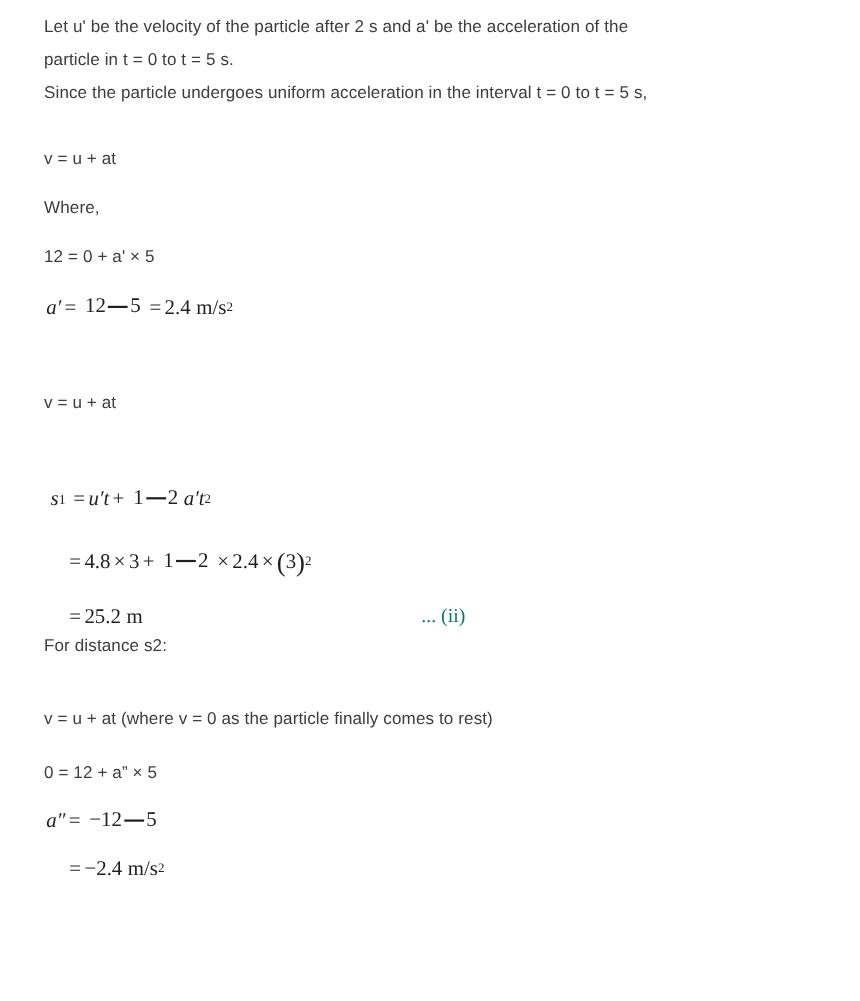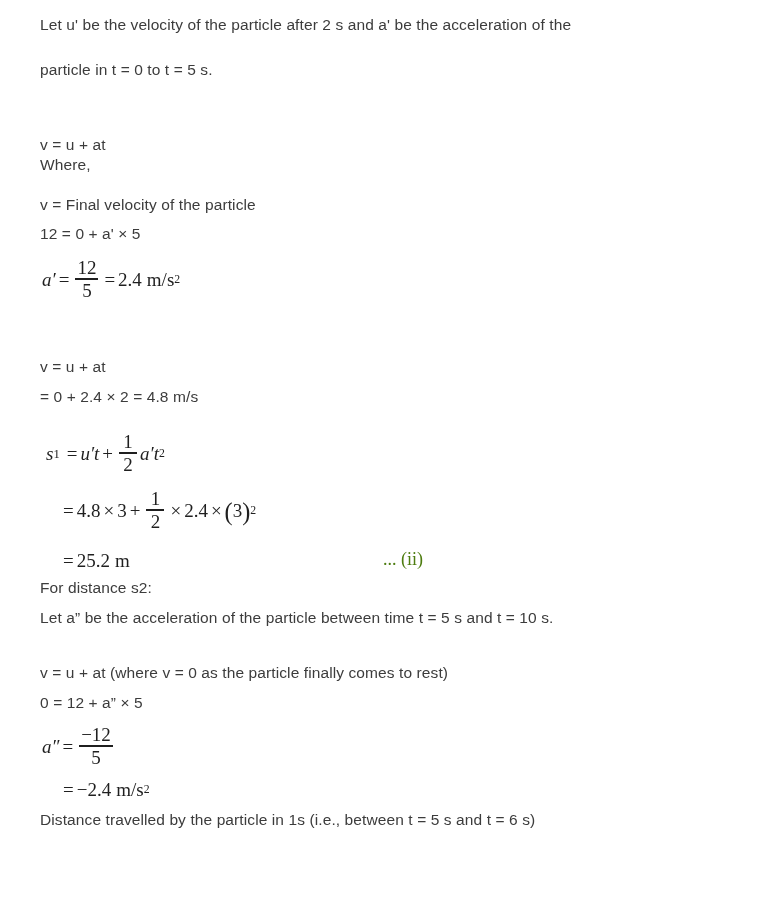--- a/index.html
+++ b/index.html
@@ -47,21 +47,21 @@
     font-family: "Liberation Serif", "DejaVu Serif", serif;
   }
   .math .op {
     margin: 0 3px;
   }
   .math .num {
     font-style: normal;
   }
   .frac {
     display: inline-flex;
-    flex-direction: column;
+    flex-direction: row;
     align-items: center;
     justify-content: center;
     vertical-align: middle;
     margin: 0 3px;
     font-size: 19px;
     line-height: 1.04;
     position: relative;
     top: -1px;
   }
   .frac .top {
@@ -94,60 +94,59 @@
     font-style: italic;
   }
   .unit {
     font-style: normal;
     margin-left: 5px;
   }
   .eqref {
     position: absolute;
     font-family: "Liberation Serif", "DejaVu Serif", serif;
     font-size: 18px;
-    color: #4d7c0f;
+    color: #0f766e;
     white-space: nowrap;
   }
   .big-paren {
     font-size: 1.28em;
     font-style: normal;
     line-height: 0.8;
     position: relative;
     top: 1px;
   }
 </style>
 </head>
 <body>
 
 <div class="page">
 
   <div class="line" style="top:15px">Let u' be the velocity of the particle after 2 s and a' be the acceleration of the</div>
-  <div class="line" style="top:60px">particle in t = 0 to t = 5 s.</div>
+  <div class="line" style="top:45px">particle in t = 0 to t = 5 s.</div>
+  <div class="line" style="top:75px">Since the particle undergoes uniform acceleration in the interval t = 0 to t = 5 s,</div>
   <div class="line" style="top:135px">v = u + at</div>
-  <div class="line" style="top:155px">Where,</div>
-  <div class="line" style="top:195px">v = Final velocity of the particle</div>
+  <div class="line" style="top:180px">Where,</div>
   <div class="line" style="top:224px">12 = 0 + a' × 5</div>
 
   <div class="math" style="left:42px; top:258px; height:44px;">
     <span class="var">a</span>
       <span class="prime">′</span>
     <span class="op">=</span>
     <span class="frac">
       <span class="top num">12</span>
       <span class="bar"></span>
       <span class="bot num">5</span>
     </span>
     <span class="op">=</span>
     <span class="num">2.4</span>
       <span class="unit">m/s</span>
       <sup class="exp">2</sup>
   </div>
 
   <div class="line" style="top:357px">v = u + at</div>
-  <div class="line" style="top:387px">= 0 + 2.4 × 2 = 4.8 m/s</div>
 
   <div class="math" style="left:46px; top:433px; height:42px;">
     <span class="var">s</span>
       <sub class="sub">1</sub>
     <span class="op" style="margin-left:7px">=</span>
     <span class="var">u</span>
       <span class="prime">′</span>
       <span class="var">t</span>
     <span class="op">+</span>
     <span class="frac">
@@ -182,37 +181,35 @@
   </div>
 
   <div class="math" style="left:60px; top:548px; height:26px;">
     <span class="op">=</span>
     <span class="num">25.2</span>
     <span class="unit">m</span>
   </div>
   <div class="eqref" style="left:383px; top:549px;">... (ii)</div>
 
   <div class="line" style="top:578px">For distance s2:</div>
-  <div class="line" style="top:608px">Let a” be the acceleration of the particle between time t = 5 s and t = 10 s.</div>
-  <div class="line" style="top:663px">v = u + at (where v = 0 as the particle finally comes to rest)</div>
+  <div class="line" style="top:644px">v = u + at (where v = 0 as the particle finally comes to rest)</div>
   <div class="line" style="top:693px">0 = 12 + a” × 5</div>
 
   <div class="math" style="left:42px; top:722px; height:50px;">
     <span class="var">a</span>
       <span class="prime">″</span>
     <span class="op">=</span>
     <span class="frac">
       <span class="top num">−12</span>
       <span class="bar"></span>
       <span class="bot num">5</span>
     </span>
   </div>
 
   <div class="math" style="left:60px; top:777px; height:26px;">
     <span class="op">=</span>
     <span class="num">−2.4</span>
     <span class="unit">m/s</span>
       <sup class="exp">2</sup>
   </div>
 
-  <div class="line" style="top:810px">Distance travelled by the particle in 1s (i.e., between t = 5 s and t = 6 s)</div>
 
 </div>
 
 </body></html>

